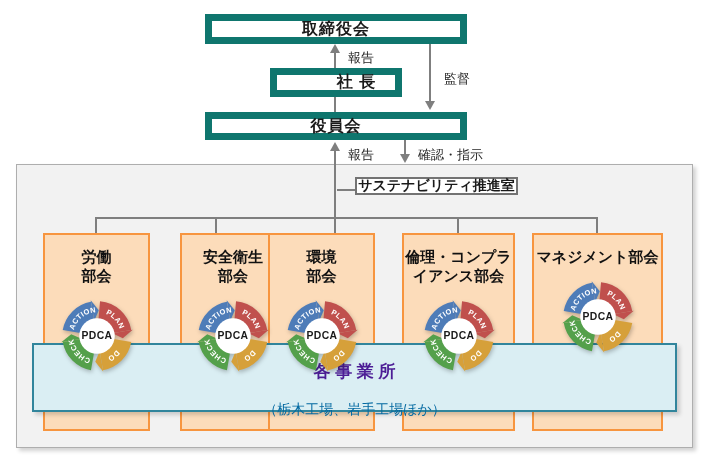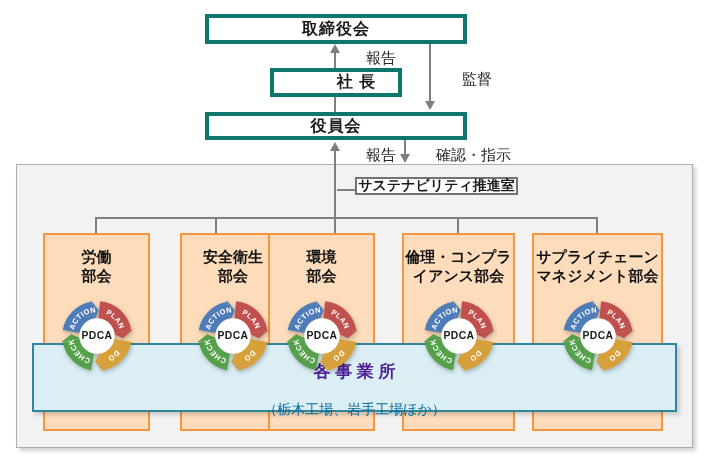--- a/index.html
+++ b/index.html
@@ -2,30 +2,30 @@
 <html><head>
 <meta charset="utf-8">
 <style>
   html,body{margin:0;padding:0;background:#fff;}
   #canvas{
     position:relative;width:707px;height:460px;background:#ffffff;overflow:hidden;
     font-family:"Liberation Sans","DejaVu Sans",sans-serif;color:#1a1a1a;
   }
   
   .gbox{
-    position:absolute;background:#ffffff;border:4px solid #0f766e;
+    position:absolute;background:#ffffff;border:7px solid #0f766e;
     display:flex;align-items:center;justify-content:center;
     font-weight:600;font-size:16px;letter-spacing:1px;box-sizing:border-box;
   }
   
   .vline{position:absolute;width:2px;background:#7f7f7f;}
   .hline{position:absolute;height:2px;background:#7f7f7f;}
   .arr-up{position:absolute;width:0;height:0;border-left:5px solid transparent;border-right:5px solid transparent;border-bottom:9px solid #7f7f7f;}
   .arr-down{position:absolute;width:0;height:0;border-left:5px solid transparent;border-right:5px solid transparent;border-top:9px solid #7f7f7f;}
-  .lbl{position:absolute;font-size:15px;color:#262626;white-space:nowrap;margin-left:18px;}
+  .lbl{position:absolute;font-size:13px;color:#262626;white-space:nowrap;}
   
   .container{
     position:absolute;left:16px;top:164px;width:677px;height:284px;
     background:#f2f2f2;border:1px solid #aeaeae;box-sizing:border-box;
     box-shadow:3px 3px 4px rgba(0,0,0,0.18);
   }
   .office{
     position:absolute;left:355px;top:177px;width:163px;height:18px;
     background:#fff;border:2px solid #737373;box-sizing:border-box;
     display:flex;align-items:center;justify-content:center;
@@ -218,21 +218,20 @@
       <text class="pdca-center" x="50" y="54.5">PDCA</text>
       <text class="arc-label"><textPath href="#w4p" startOffset="50%">PLAN</textPath></text>
       <text class="arc-label"><textPath href="#w4d" startOffset="50%">DO</textPath></text>
       <text class="arc-label"><textPath href="#w4c" startOffset="50%">CHECK</textPath></text>
       <text class="arc-label"><textPath href="#w4a" startOffset="50%">ACTION</textPath></text>
     </svg>
   </div>
 
   <div class="committee" style="left:532px;width:131px;">
     <div class="name">
-      <div>サプライチェーン</div>
       <div>マネジメント部会</div>
     </div>
     <svg class="pdca" viewBox="0 0 100 100">
       <defs>
         <path id="w5p" d="M55.6 18.5 A32 32 0 0 1 81.9 47.2"></path>
         <path id="w5d" d="M81.2 57.2 A32 32 0 0 1 51.7 82.0"></path>
         <path id="w5c" d="M43.3 81.3 A32 32 0 0 1 18.0 51.7"></path>
         <path id="w5a" d="M18.9 41.5 A32 32 0 0 1 48.3 18.0"></path>
       </defs>
       <path class="seg seg-plan" d="M53.05 15.13 A35 35 0 0 1 84.47 43.92"></path>

